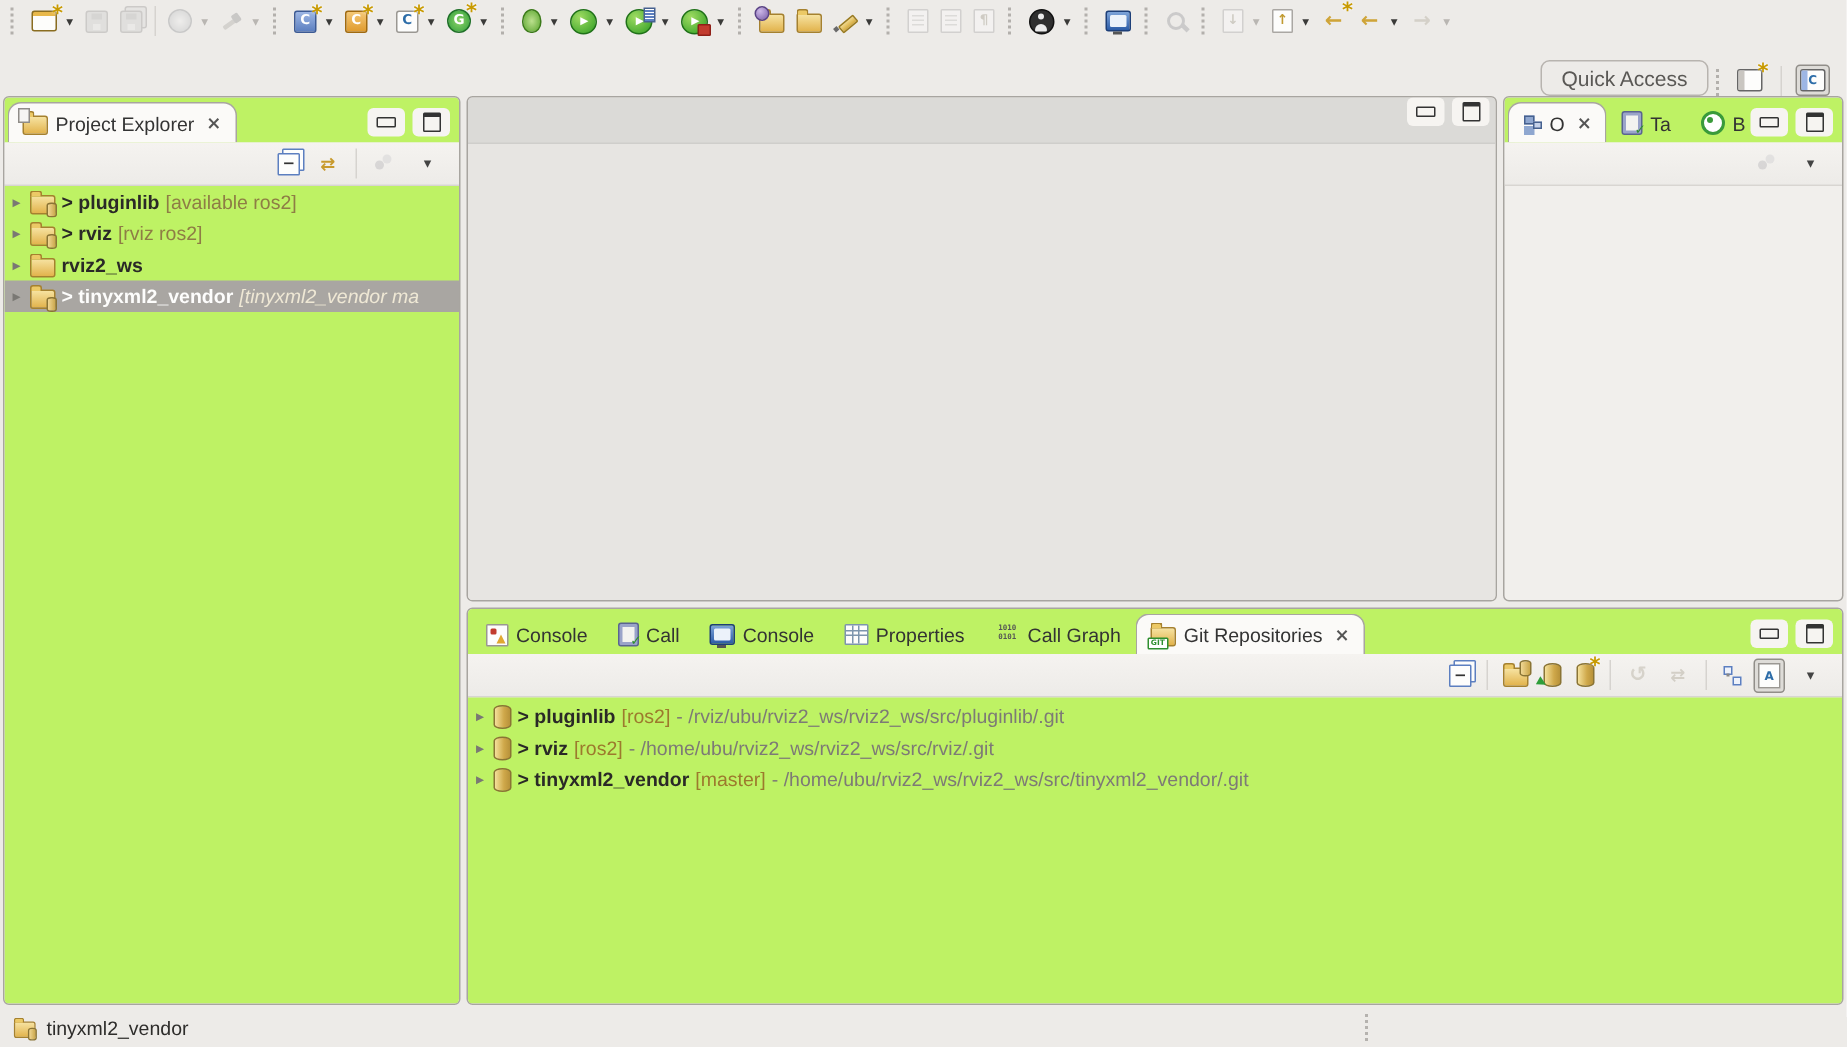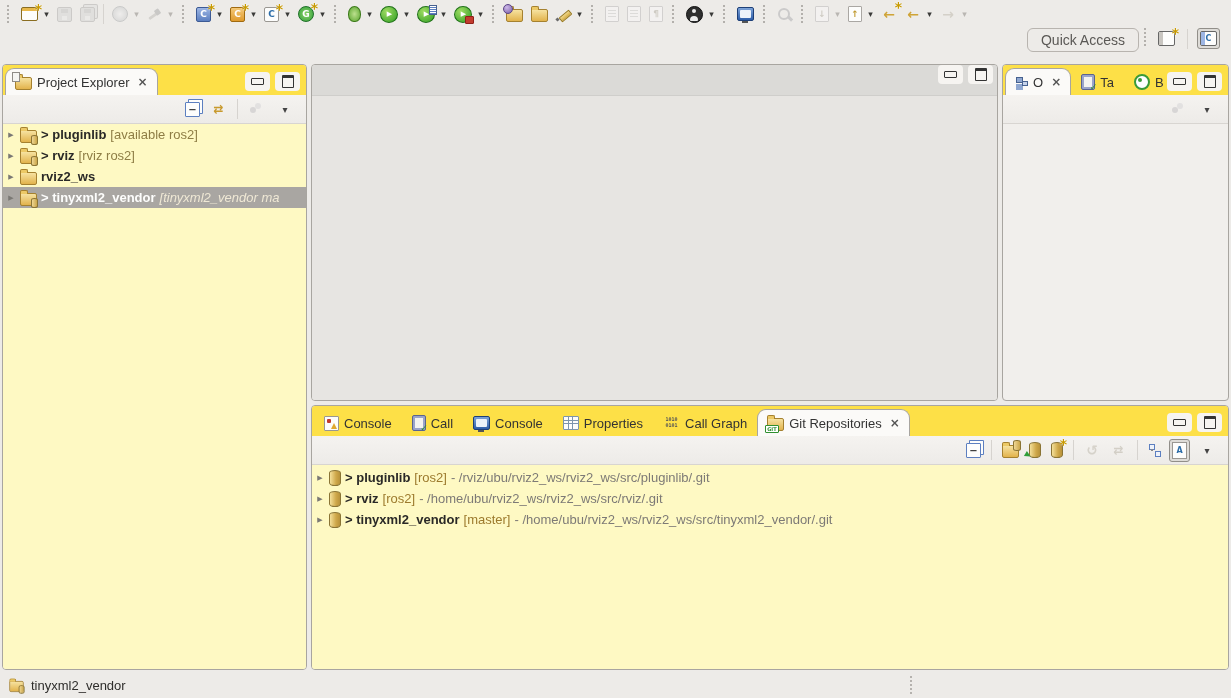--- a/index.html
+++ b/index.html
@@ -100,42 +100,42 @@
   .binary{font:bold 5px/1.15 "DejaVu Sans Mono",monospace;color:#555;white-space:pre;width:17px;}
   .outlineic{width:13px;height:13px;}
   .outlineic::before{content:"";position:absolute;left:1px;top:1px;width:5px;height:4px;background:#8fa7d0;border:1px solid #46618f;box-shadow:0 7px 0 #8fa7d0;}
   .outlineic::after{content:"";position:absolute;right:0;top:5px;width:4px;height:3px;background:#c5d2ea;border:1px solid #46618f;}
   .ring{width:12px;height:12px;border-radius:50%;border:2px solid #3a9b3a;background:#fff;}
   .ring::before{content:"";position:absolute;left:2px;top:2px;width:4px;height:4px;border-radius:50%;background:#3a9b3a;}
 
   
   .toolbar{position:absolute;left:0;top:0;width:100%;height:28px;display:flex;align-items:center;padding:0 2px;box-sizing:border-box;}
   .tbgroup{display:inline-flex;align-items:center;margin:0 1px;}
-  .subbar{position:absolute;left:0;top:28px;width:100%;height:36px;display:flex;align-items:flex-start;
+  .subbar{position:absolute;left:0;top:28px;width:100%;height:36px;display:flex;align-items:flex-end;
       justify-content:flex-end;gap:0;padding-right:10px;box-sizing:border-box;}
   .qa{font:14px "Liberation Sans",sans-serif;color:#5a5855;background:transparent;border:1px solid #b8b4af;
       border-radius:6px;padding:3px 13px;cursor:pointer;}
   .persprow{display:inline-flex;align-items:center;gap:4px;}
 
   
   .panel{position:absolute;background:#f1efec;border:1px solid #a8a5a0;border-radius:4px;overflow:hidden;
       display:flex;flex-direction:column;box-sizing:border-box;}
-  .tabstrip{display:flex;align-items:flex-end;height:30px;padding:0 2px;flex:none;background:#fde047;}
+  .tabstrip{display:flex;align-items:flex-end;height:30px;padding:0 2px;flex:none;background:#bef264;}
   .tabs{display:flex;align-items:flex-end;height:100%;overflow:hidden;}
   .tab{display:flex;align-items:center;gap:5px;height:27px;padding:0 9px;font-size:13px;color:#333;
       border-radius:9px 9px 0 0;border:1px solid transparent;border-bottom:none;white-space:nowrap;box-sizing:border-box;}
   .tab.active{background:#fbfaf8;border-color:#a8a5a0;}
   .tclose{font:bold 12px "DejaVu Sans",sans-serif;color:#555;margin-left:3px;}
   .wbtns{margin-left:auto;display:flex;gap:5px;align-items:center;padding:0 4px 4px 0;}
   .wbtn{width:25px;height:19px;background:#f6f4f1;border-radius:4px;display:flex;align-items:center;justify-content:center;}
   .gmin{width:11px;height:5px;border:1px solid #333;border-radius:1px;}
   .gmax{width:10px;height:9px;border:1px solid #333;border-top-width:3px;border-radius:1px;}
   .viewbar{height:28px;display:flex;align-items:center;justify-content:flex-end;gap:2px;padding:0 7px;
       border-bottom:1px solid #d8d5d1;background:linear-gradient(#f5f3f0,#edebe8);flex:none;}
-  .content{flex:1;background:#fef9c3;overflow:hidden;}
+  .content{flex:1;background:#bef264;overflow:hidden;}
 
   
   .row{display:flex;align-items:center;height:21px;padding-left:3px;gap:4px;white-space:nowrap;overflow:hidden;font-size:13px;}
   .row .lbl{font-weight:bold;color:#2a2927;}
   .row .dec{color:#8e7d45;}
   .row.sel{background:#a9a6a2;}
   .row.sel .lbl{color:#fdfdfc;}
   .row.sel .dec{color:#efe8d5;font-style:italic;}
   .exp{width:10px;color:#7a7874;font-size:7px;text-align:center;flex:none;}
   .branch{color:#9c7a2d;}

